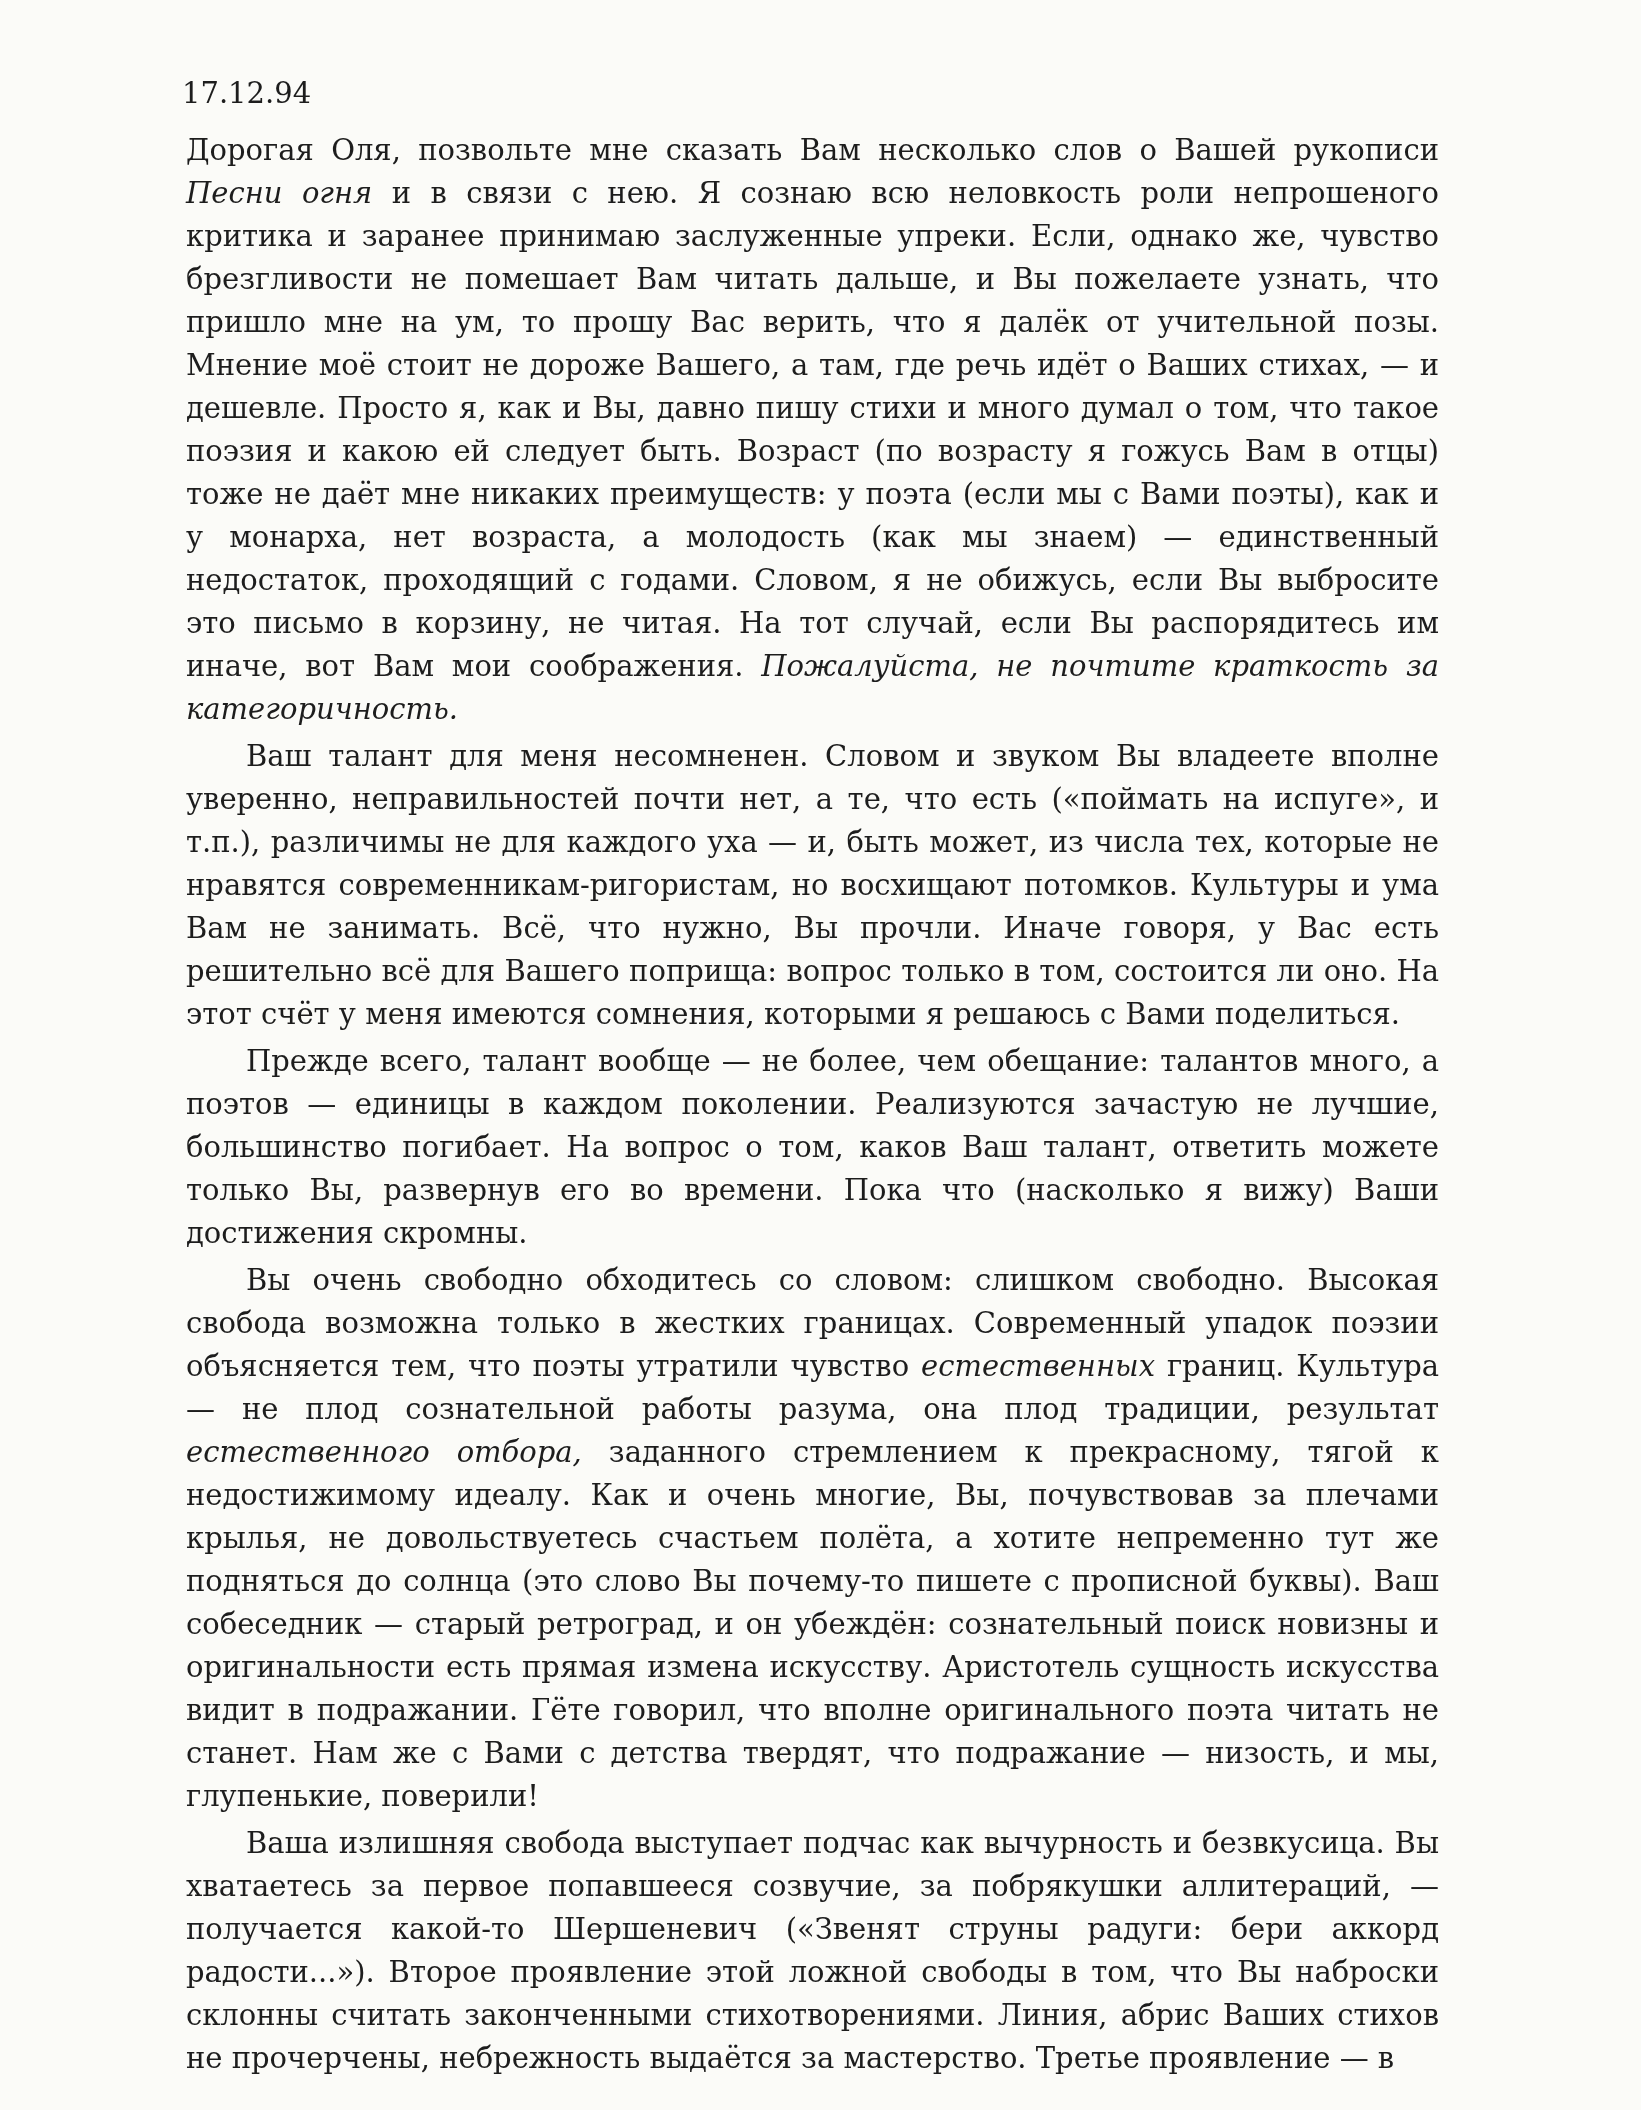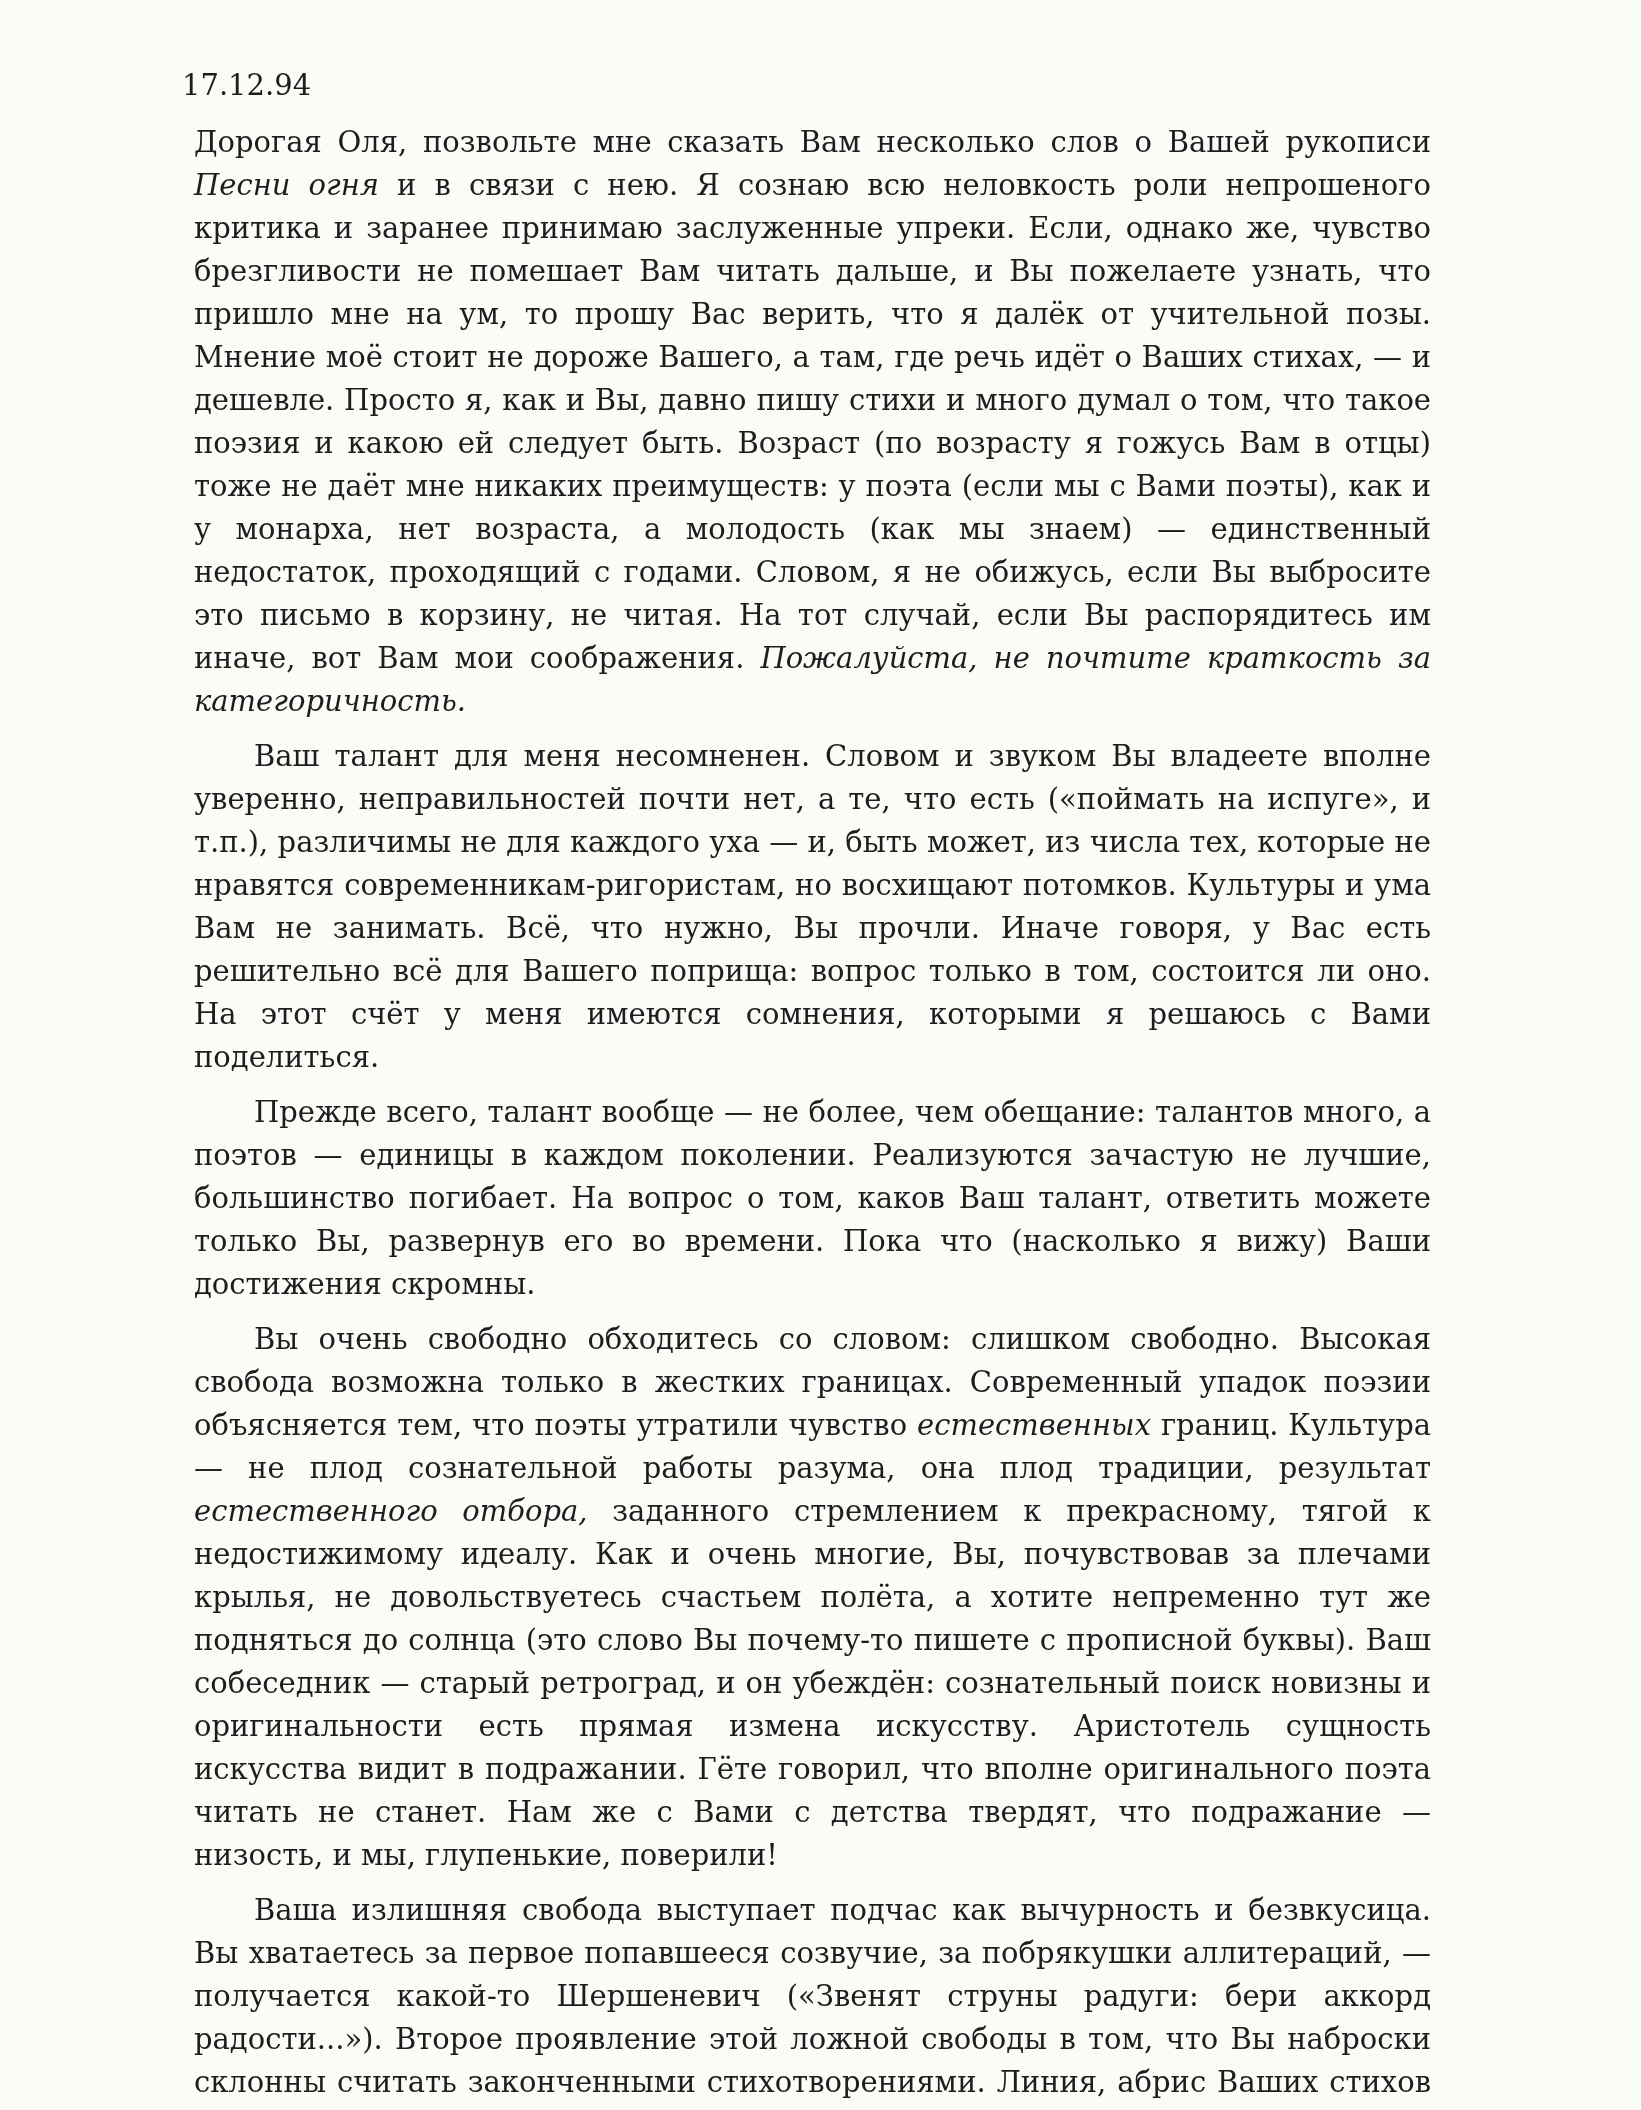--- a/index.html
+++ b/index.html
@@ -17,24 +17,24 @@
     width: 1641px;
     height: 2110px;
     padding: 56px 198px 0 182px;
     background: #fbfbf8;
     color: #1d1d1d;
     font-family: "DejaVu Serif", "Liberation Serif", serif;
     font-size: 29px;
     line-height: 43px;
   }
   .date {
-    margin: 8px 0 14px 0;
+    margin: 16px 0 14px 0;
   }
   .letter-body p.para {
-    margin: 12px;
+    margin: 4px;
     text-align: justify;
   }
   .letter-body p.para.indent {
     text-indent: 60px;
   }
   .italic {
     font-style: italic;
   }
 </style>
 </head>

